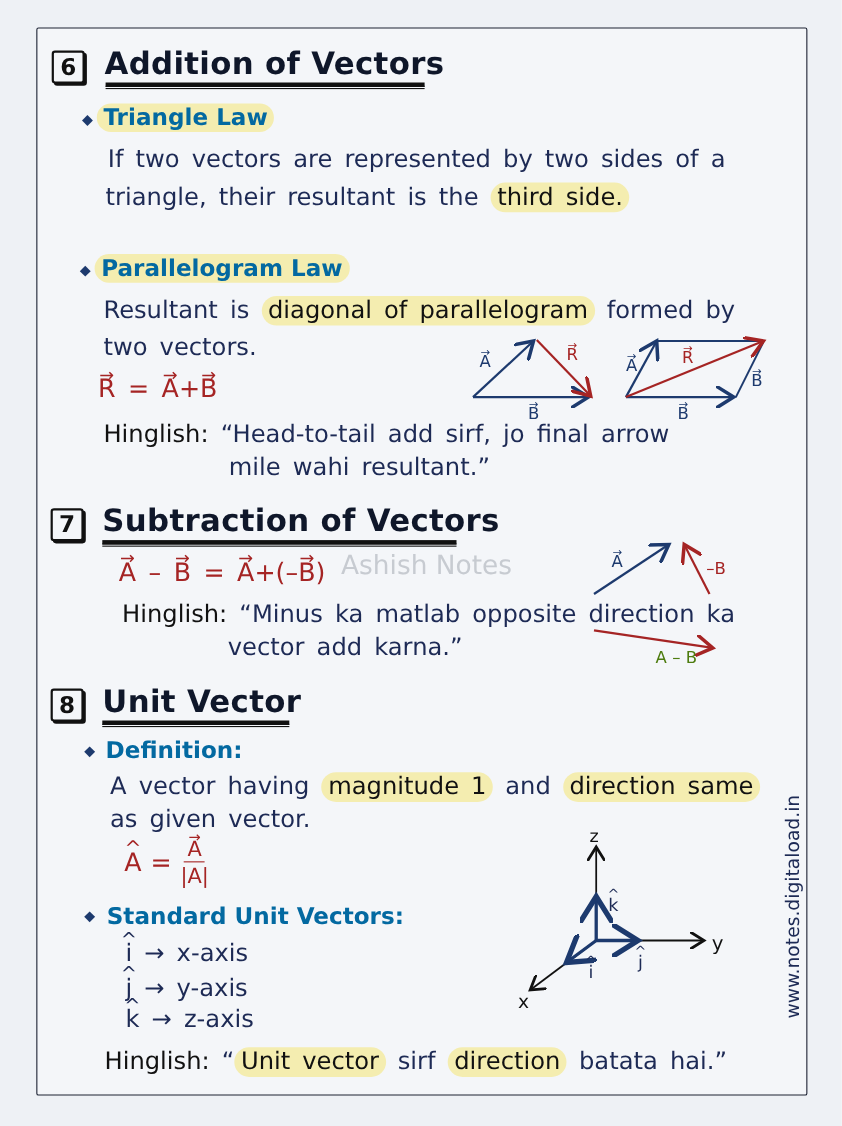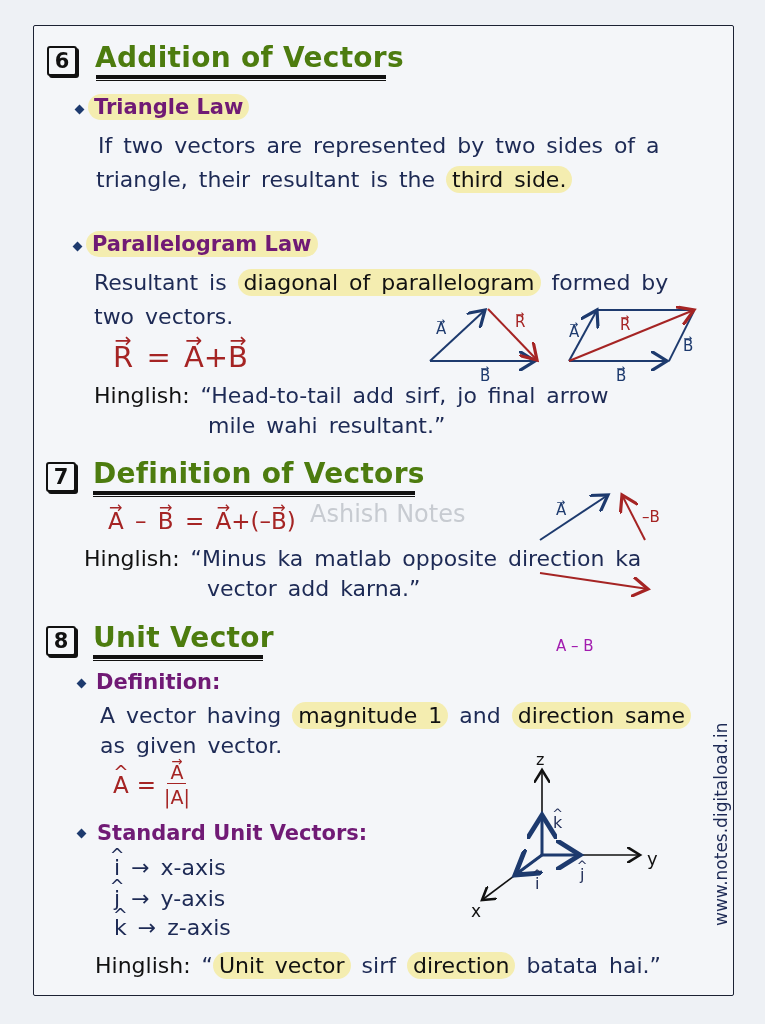--- a/index.html
+++ b/index.html
@@ -18,34 +18,34 @@
   }
   .num-box {
     position:absolute; width:26px; height:26px;
     border:2.5px solid #111; border-radius:3px;
     font-weight:bold; font-size:21px; color:#111;
     display:flex; align-items:center; justify-content:center;
     box-shadow:2px 2px 0 #111; background:#f4f6f9;
     line-height:1;
   }
   .h-title {
-    position:absolute; font-weight:bold; font-size:28px; color:#4d7c0f;
+    position:absolute; font-weight:bold; font-size:28px; color:#0f172a;
     letter-spacing:0.3px; line-height:1;
   }
   .h-underline {
     position:absolute; height:3px; background:#111; border-bottom:1px solid #111;
   }
   .h-underline::after {
     content:""; position:absolute; left:0; right:0; top:5px; height:1.2px; background:#111;
   }
   .bullet {
     position:absolute; width:7px; height:7px; background:#1d3a6e; transform:rotate(45deg);
   }
   .sub {
-    position:absolute; font-size:21px; font-weight:bold; color:#701a75; line-height:1;
+    position:absolute; font-size:21px; font-weight:bold; color:#0369a1; line-height:1;
   }
   .hl { background:#f4edb0; border-radius:14px; padding:1px 6px; }
   .txt { position:absolute; font-size:22px; color:#1d2a55; line-height:1; white-space:nowrap; word-spacing:4px; }
   .dark { color:#111; }
   .red { color:#a52424; }
   .hinglish-label { color:#111; }
   .watermark { position:absolute; font-size:24px; color:#c7cbd1; white-space:nowrap; }
   .vertical {
     position:absolute; font-size:17px; color:#1d2a55; transform:rotate(-90deg); transform-origin:left top; white-space:nowrap;
   }
@@ -77,21 +77,21 @@
 
 <div class="txt" style="left:98px;top:135px;text-align:center;">If two vectors are represented by two sides of a</div>
 <div class="txt" style="left:96px;top:169px;"><span>triangle, their resultant is the</span> <span class="hl dark">third side.</span></div>
 
 <div class="bullet" style="left:74px;top:243px;"></div>
 <div class="sub" style="left:86px;top:234px;"><span class="hl">Parallelogram Law</span></div>
 
 <div class="txt" style="left:94px;top:272px;"><span>Resultant is</span> <span class="hl dark">diagonal of parallelogram</span> <span>formed by</span></div>
 <div class="txt" style="left:94px;top:306px;">two vectors.</div>
 
-<div class="txt red" style="left:113px;top:343px;font-size:29px;">
+<div class="txt red" style="left:89px;top:343px;font-size:23px;">
   <span class="vec">R</span>
   <span>=</span>
   <span class="vec">A</span><span>+</span><span class="vec">B</span>
 </div>
 
 <div class="txt" style="left:94px;top:385px;"><span class="hinglish-label">Hinglish:</span> <span>“Head-to-tail add sirf, jo final arrow</span></div>
 <div class="txt" style="left:208px;top:415px;">mile wahi resultant.”</div>
 
 <svg width="120" height="70" style="left:425px;top:305px;">
   <defs>
@@ -119,43 +119,43 @@
   <line x1="2" y1="56" x2="100" y2="56" stroke="#1d3a6e" stroke-width="2" marker-end="url(#ab)"></line>
   <line x1="102" y1="56" x2="127" y2="6" stroke="#1d3a6e" stroke-width="1.8"></line>
   <line x1="2" y1="56" x2="127" y2="5" stroke="#a52424" stroke-width="2" marker-end="url(#ar)"></line>
 </svg>
 <div class="lbl" style="left:569px;top:325px;color:#1d3a6e;"><span class="vec">A</span></div>
 <div class="lbl" style="left:620px;top:318px;color:#a52424;"><span class="vec">R</span></div>
 <div class="lbl" style="left:683px;top:339px;color:#1d3a6e;"><span class="vec">B</span></div>
 <div class="lbl" style="left:616px;top:369px;color:#1d3a6e;"><span class="vec">B</span></div>
 
 <div class="num-box" style="left:46px;top:462px;">7</div>
-<div class="h-title" style="left:93px;top:460px;">Definition of Vectors</div>
+<div class="h-title" style="left:93px;top:460px;">Subtraction of Vectors</div>
 <div class="h-underline" style="left:93px;top:491px;width:322px;"></div>
 
 <div class="txt red" style="left:108px;top:510px;font-size:23px;">
   <span class="vec">A</span>
   <span>–</span>
   <span class="vec">B</span>
   <span>=</span>
   <span class="vec">A</span><span>+</span><span>(–</span><span class="vec">B</span><span>)</span>
 </div>
 <div class="watermark" style="left:310px;top:500px;">Ashish Notes</div>
 
-<div class="txt" style="left:84px;top:548px;"><span class="hinglish-label">Hinglish:</span> <span>“Minus ka matlab opposite direction ka</span></div>
+<div class="txt" style="left:111px;top:548px;"><span class="hinglish-label">Hinglish:</span> <span>“Minus ka matlab opposite direction ka</span></div>
 <div class="txt" style="left:207px;top:578px;">vector add karna.”</div>
 
 <svg width="160" height="120" style="left:535px;top:490px;">
   <line x1="5" y1="50" x2="73" y2="5" stroke="#1d3a6e" stroke-width="2" marker-end="url(#ab)"></line>
   <line x1="110" y1="50" x2="87" y2="5" stroke="#a52424" stroke-width="2" marker-end="url(#ar)"></line>
   <line x1="5" y1="83" x2="113" y2="99" stroke="#a52424" stroke-width="2" marker-end="url(#ar)"></line>
 </svg>
 <div class="lbl" style="left:556px;top:503px;color:#1d3a6e;"><span class="vec">A</span></div>
 <div class="lbl" style="left:642px;top:510px;color:#a52424;"><span>–B</span></div>
-<div class="lbl" style="left:556px;top:591px;color:#a21caf;margin-top:48px;">A – B</div>
+<div class="lbl" style="left:596px;top:591px;color:#4d7c0f;">A – B</div>
 
 <div class="num-box" style="left:46px;top:626px;">8</div>
 <div class="h-title" style="left:93px;top:624px;">Unit Vector</div>
 <div class="h-underline" style="left:93px;top:655px;width:170px;"></div>
 
 <div class="bullet" style="left:78px;top:680px;"></div>
 <div class="sub" style="left:96px;top:672px;">Definition:</div>
 
 <div class="txt" style="left:100px;top:705px;"><span>A vector having</span> <span class="hl dark">magnitude 1</span> <span>and</span> <span class="hl dark">direction same</span></div>
 <div class="txt" style="left:100px;top:735px;">as given vector.</div>

